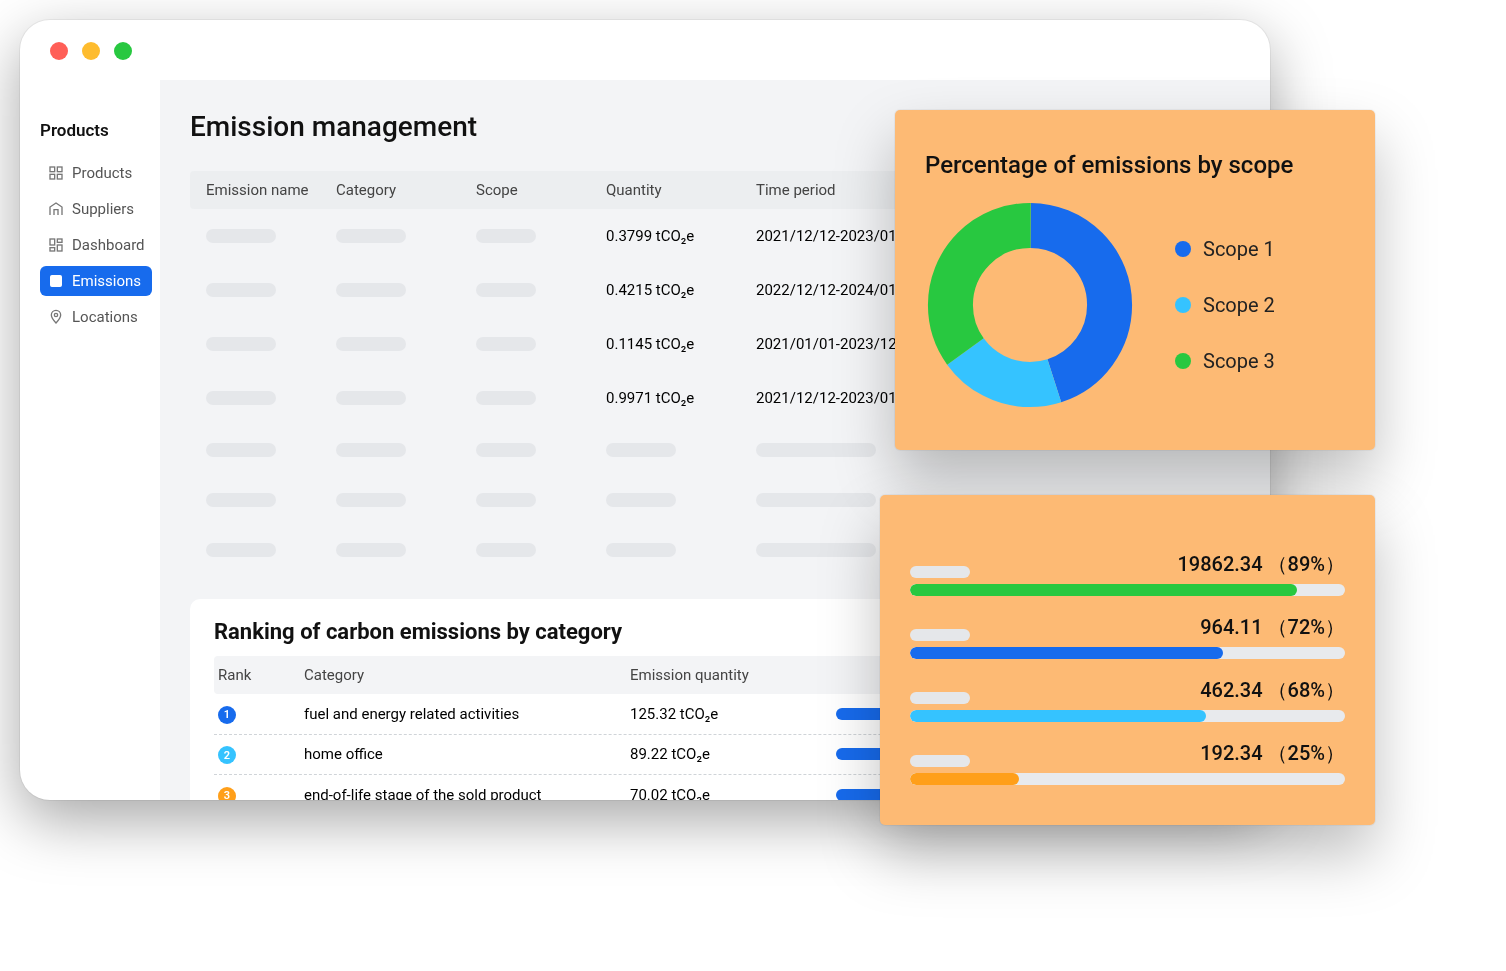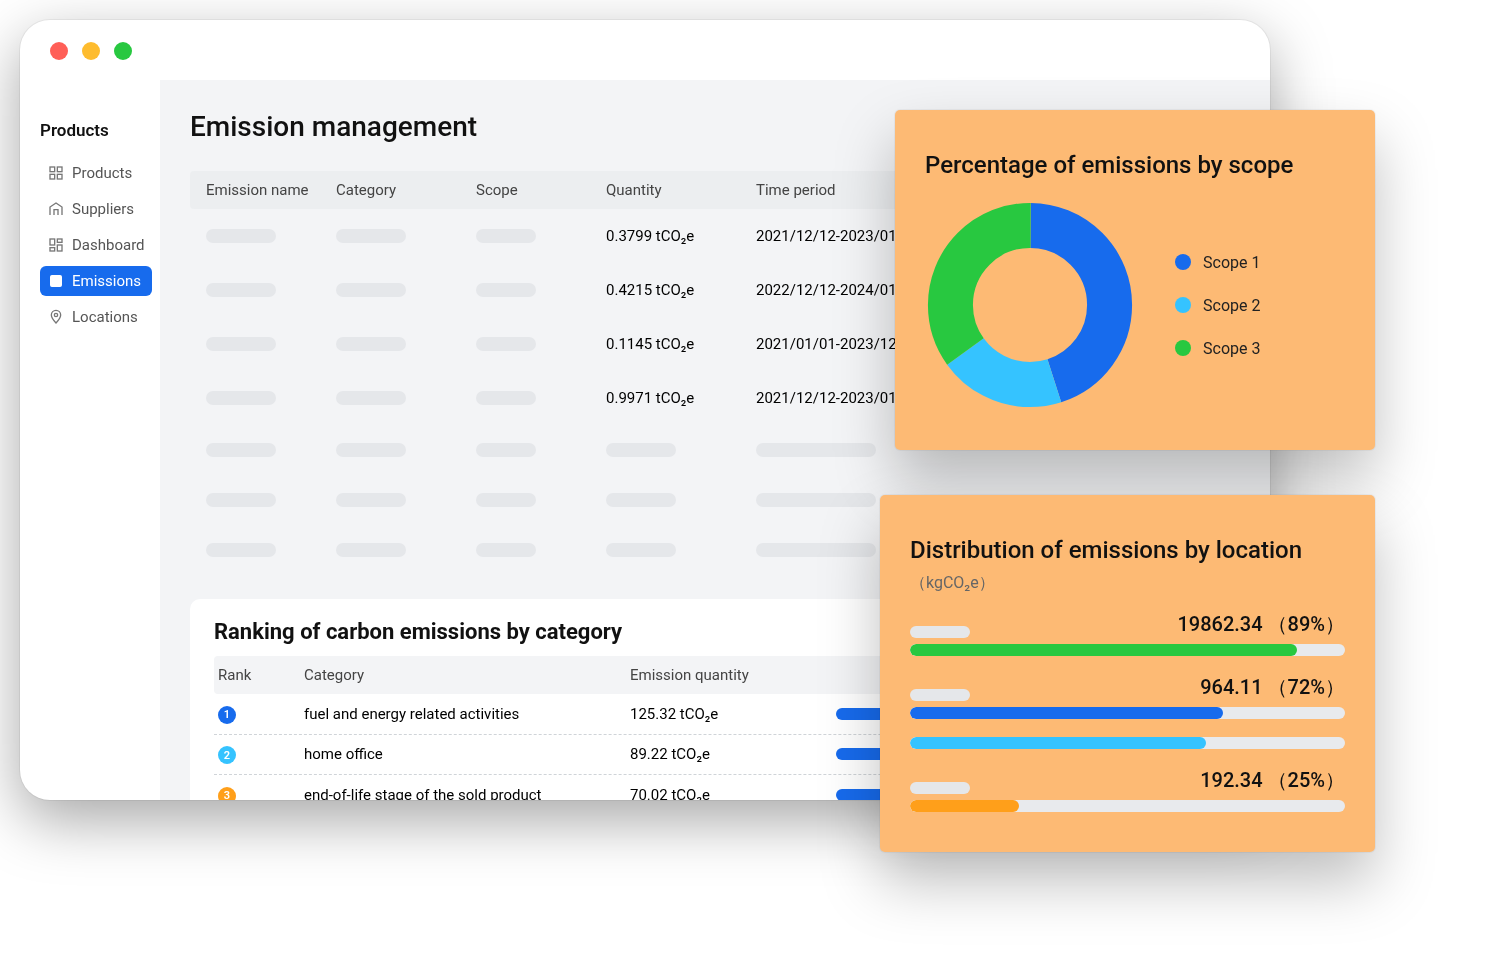--- a/index.html
+++ b/index.html
@@ -151,21 +151,21 @@
     border-radius:5px;
     box-shadow: 0 30px 60px rgba(0,0,0,0.25), 0 0 0 1px rgba(0,0,0,0.04);
     padding: 40px 30px;
   }
   .card-title { font-size:24px; font-weight:500; color:#111; line-height:1.25; }
   .card-title .unit { font-size:16px; color:#666; font-weight:400; }
 
   
   .donut-card { left: 895px; top: 110px; width: 480px; }
   .donut-wrap { display:flex; align-items:center; gap:40px; margin-top:20px;}
-  .legend { display:flex; flex-direction:column; gap:24px; font-size:16px; color:#222;}
+  .legend { display:flex; flex-direction:column; gap:32px; font-size:20px; color:#222;}
   .legend-item { display:flex; align-items:center; gap:12px; }
   .legend-dot { width:16px; height:16px; border-radius:50%; }
 
   
   .dist-card { left: 880px; top: 495px; width: 495px; }
   .dist-rows { margin-top: 16px; display:flex; flex-direction:column; gap:18px; }
   .dist-row { }
   .dist-top { display:flex; justify-content:space-between; align-items:flex-end; margin-bottom:6px;}
   .dist-label-skel { width:60px; height:12px; background:#e5e7ea; border-radius:6px; }
   .dist-val { font-size:20px; font-weight:500; color:#111; }
@@ -360,44 +360,44 @@
           </div>
           <div class="legend-item">
             <span class="legend-dot" style="background:#28c840"></span>
             <span>Scope 3</span>
           </div>
         </div>
     </div>
   </div>
 
   <div class="float-card dist-card">
-    <div class="card-title">
-      <span>Distribution of emissions by location</span>
-      <span class="unit">（kgCO₂e）</span>
-    </div>
     <div class="dist-rows" id="dist-rows">
         <div class="dist-row">
     <div class="dist-top">
       <div class="dist-label-skel"></div>
       <div class="dist-val">19862.34 <span class="dist-pct">（89%）</span></div>
     </div>
     <div class="dist-track">
       <div class="dist-fill" style="width:89%;background:#28c840"></div>
     </div>
         </div>
         <div class="dist-row">
     <div class="dist-top">
       <div class="dist-label-skel"></div>
       <div class="dist-val">964.11 <span class="dist-pct">（72%）</span></div>
     </div>
     <div class="dist-track">
       <div class="dist-fill" style="width:72%;background:#176bed"></div>
     </div>
         </div>
         <div class="dist-row">
+    <div class="dist-top">
+      <div class="dist-label-skel"></div>
+      <div class="dist-val">462.34 <span class="dist-pct">（68%）</span></div>
+    </div>
     <div class="dist-track">
       <div class="dist-fill" style="width:68%;background:#35c3ff"></div>
     </div>
         </div>
         <div class="dist-row">
     <div class="dist-top">
       <div class="dist-label-skel"></div>
       <div class="dist-val">192.34 <span class="dist-pct">（25%）</span></div>
     </div>
     <div class="dist-track">

